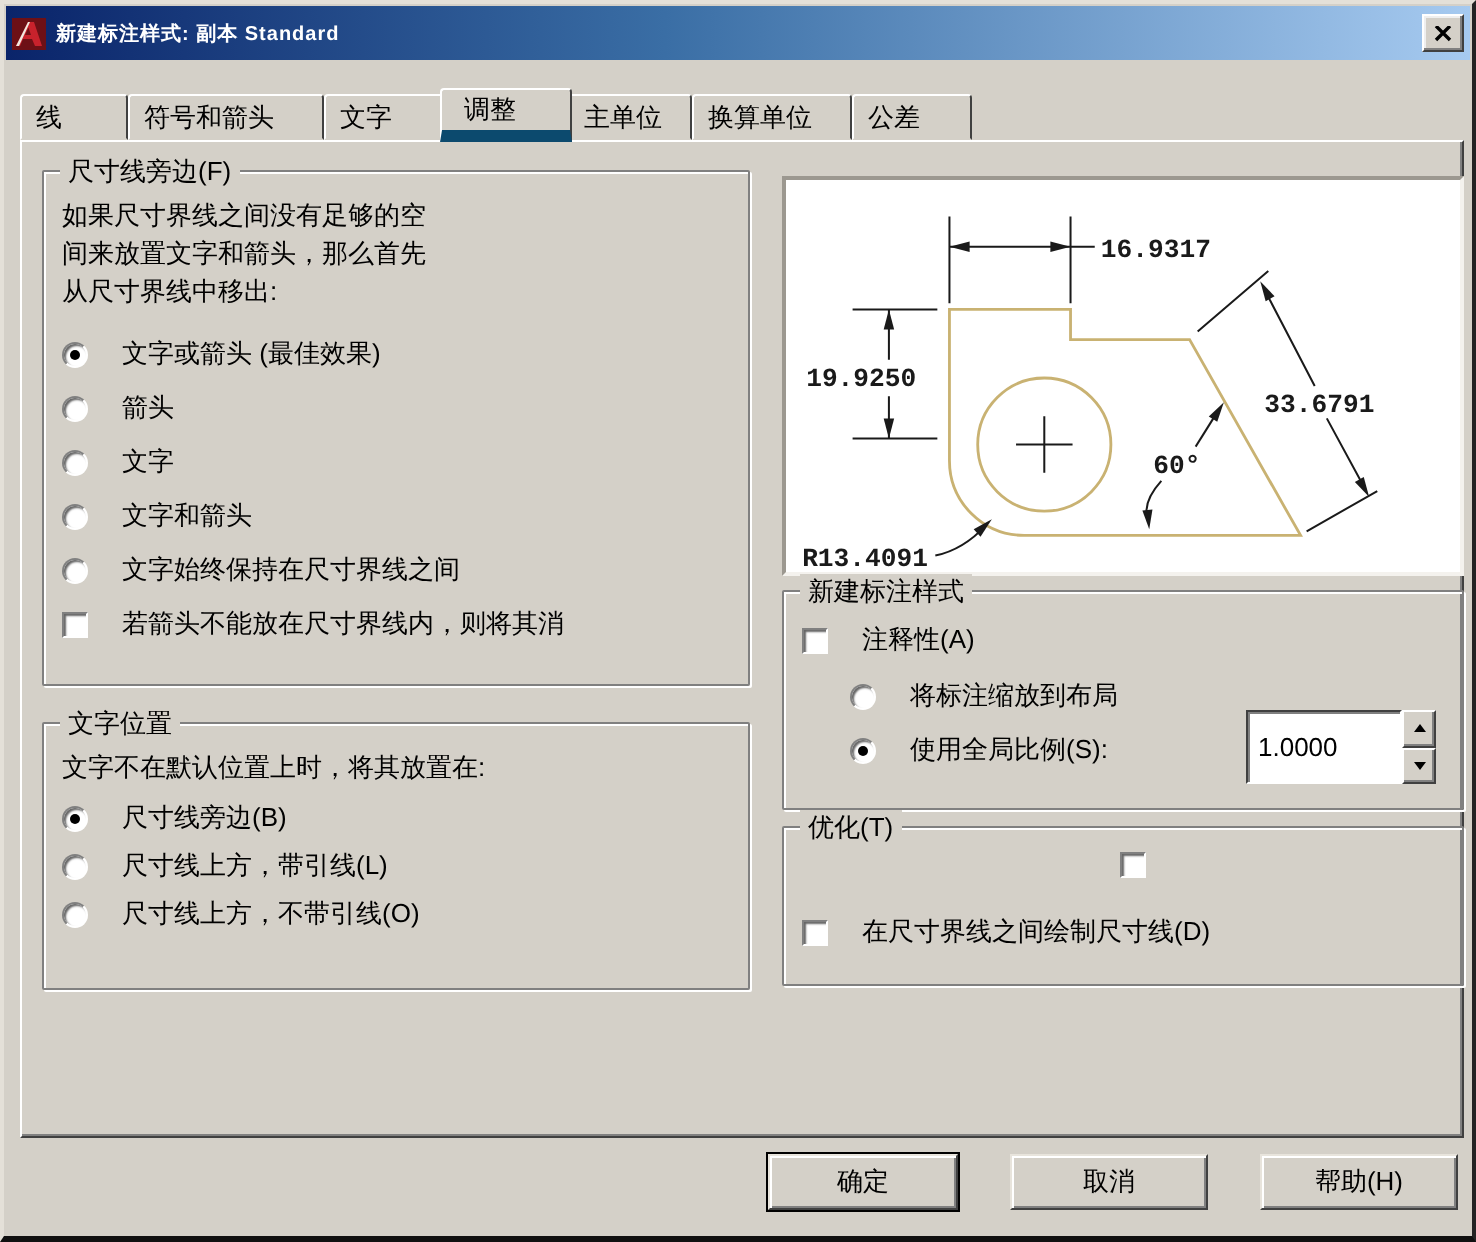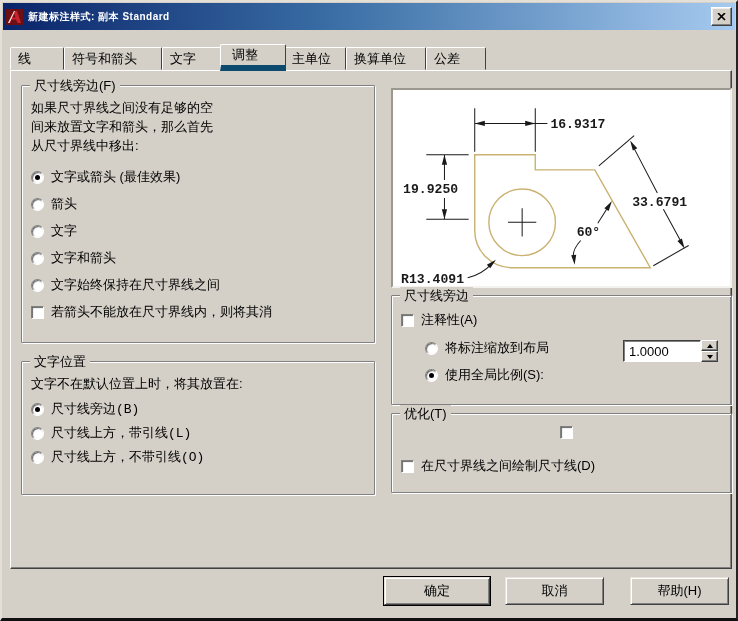--- a/index.html
+++ b/index.html
@@ -43,24 +43,24 @@
     box-shadow:1px 1px 0 #fff, inset 1px 1px 0 #fff; }
   .legend { position:absolute; top:-9px; left:8px; background:#d4d0c8; padding:0 4px;
     font-size:13px; white-space:nowrap; }
 
   .g1 { left:10px; top:14px;  width:354px; height:258px; }
   .g2 { left:10px; top:290px; width:354px; height:134px; }
   .g3 { left:380px; top:224px; width:341px; height:110px; }
   .g4 { left:380px; top:342px; width:341px; height:80px;  }
 
   .desc { padding:12px 4px 0 9px; line-height:19px; white-space:nowrap; overflow:hidden; }
-  .row { display:flex; align-items:center; gap:7px; height:20px; margin-left:9px;
+  .row { display:flex; align-items:center; gap:17px; height:20px; margin-left:9px;
     white-space:nowrap; overflow:hidden; }
   .g1 .row { margin-top:7px; } .g1 .row.first { margin-top:12px; }
-  .g2 .row { margin-top:4px;font-family:Liberation Mono, monospace; } .g2 .row.first { margin-top:6px; }
+  .g2 .row { margin-top:4px; } .g2 .row.first { margin-top:6px; }
   .g3 .row1 { margin-top:14px; }
   .g3 .row2 { margin-top:8px; margin-left:33px; }
   .g3 .row3 { margin-top:7px; margin-left:33px; }
   .g4 .row1 { margin-top:12px;flex-direction:column; }
   .g4 .row2 { margin-top:10px; }
 
   .radio { position:relative; width:13px; height:13px; border-radius:50%; background:#fff;
     border:1px solid #808080; border-bottom-color:#fff; border-right-color:#fff;
     box-shadow:inset 1px 1px 1px rgba(64,64,64,.8); flex:none; }
   .radio.on::after { content:""; position:absolute; left:3px; top:3px; width:5px; height:5px;
@@ -72,38 +72,38 @@
   
   .preview { position:absolute; left:380px; top:17px; width:341px; height:200px;
     background:#fff; border:2px solid; border-color:#9c9890 #f4f2ee #f4f2ee #9c9890; }
   .preview svg { display:block; }
   .shape { stroke:var(--shape,#c9b272); fill:none; stroke-width:1.4; }
   .dim   { stroke:#1a1a1a; fill:none; stroke-width:1; }
   .arr   { fill:#1a1a1a; stroke:none; }
   .dimtext { font-family:"Liberation Mono",monospace; font-size:13px; font-weight:bold; fill:#1a1a1a; }
 
   
-  .spinbox { position:absolute; right:13px; top:44px; width:95px; height:22px; display:flex; }
+  .spinbox { position:absolute; right:13px; top:59px; width:95px; height:37px; display:flex; }
   .spin-field { flex:1; background:#fff; border:1px solid; border-color:#404040 #fff #fff #404040;
     box-shadow:inset 1px 1px 0 #808080; display:flex; align-items:center; padding-left:5px;
     font-size:13px; }
   .spin-btns { width:17px; display:flex; flex-direction:column; }
   .spin-btn { flex:1; background:#d4d0c8; border:1px solid; border-color:#fff #404040 #404040 #fff;
     box-shadow:inset -1px -1px 0 #808080; position:relative; }
   .spin-btn::after { content:""; position:absolute; left:50%; top:50%; transform:translate(-50%,-50%);
     border-left:3px solid transparent; border-right:3px solid transparent; }
   .spin-up::after   { border-bottom:4px solid #000; }
   .spin-down::after { border-top:4px solid #000; }
 
   
   .btn { position:absolute; top:575px; height:28px; background:#d4d0c8;
     border:1px solid; border-color:#e8e4dc #404040 #404040 #e8e4dc;
     box-shadow:inset 1px 1px 0 #fff, inset -1px -1px 0 #808080;
     display:flex; align-items:center; justify-content:center; font-size:13px; }
-  .btn-ok     { left:382px; width:106px; box-shadow:0 0 0 1px #000, inset 1px 1px 0 #fff, inset -1px -1px 0 #808080; }
+  .btn-ok     { left:382px; width:95px; box-shadow:0 0 0 1px #000, inset 1px 1px 0 #fff, inset -1px -1px 0 #808080; }
   .btn-cancel { left:503px; width:99px; }
   .btn-help   { left:628px; width:99px; }
 </style>
 </head>
 <body>
 
 <div class="dialog">
 
   <div class="titlebar">
     <svg class="title-icon" viewBox="0 0 17 16">
@@ -224,21 +224,21 @@
         <path class="dim" d="M186,148 Q177,158 179,166"></path>
         <polygon class="arr" points="180,172 176.6,162.6 181.6,162.1"></polygon>
 
         <text class="dimtext" x="8" y="190">R13.4091</text>
         <path class="dim" d="M74,185 Q88,182 99,170"></path>
         <polygon class="arr" points="102,167 96.4,175.6 93,172"></polygon>
       </svg>
     </div>
 
     <div class="groupbox g3">
-      <span class="legend">尺寸线旁边</span>
+      <span class="legend">新建标注样式</span>
       <div class="row row1">
         <span class="checkbox"></span>
         <span>注释性(A)</span>
       </div>
       <div class="row row2">
         <span class="radio"></span>
         <span>将标注缩放到布局</span>
       </div>
       <div class="row row3">
         <span class="radio on"></span>

